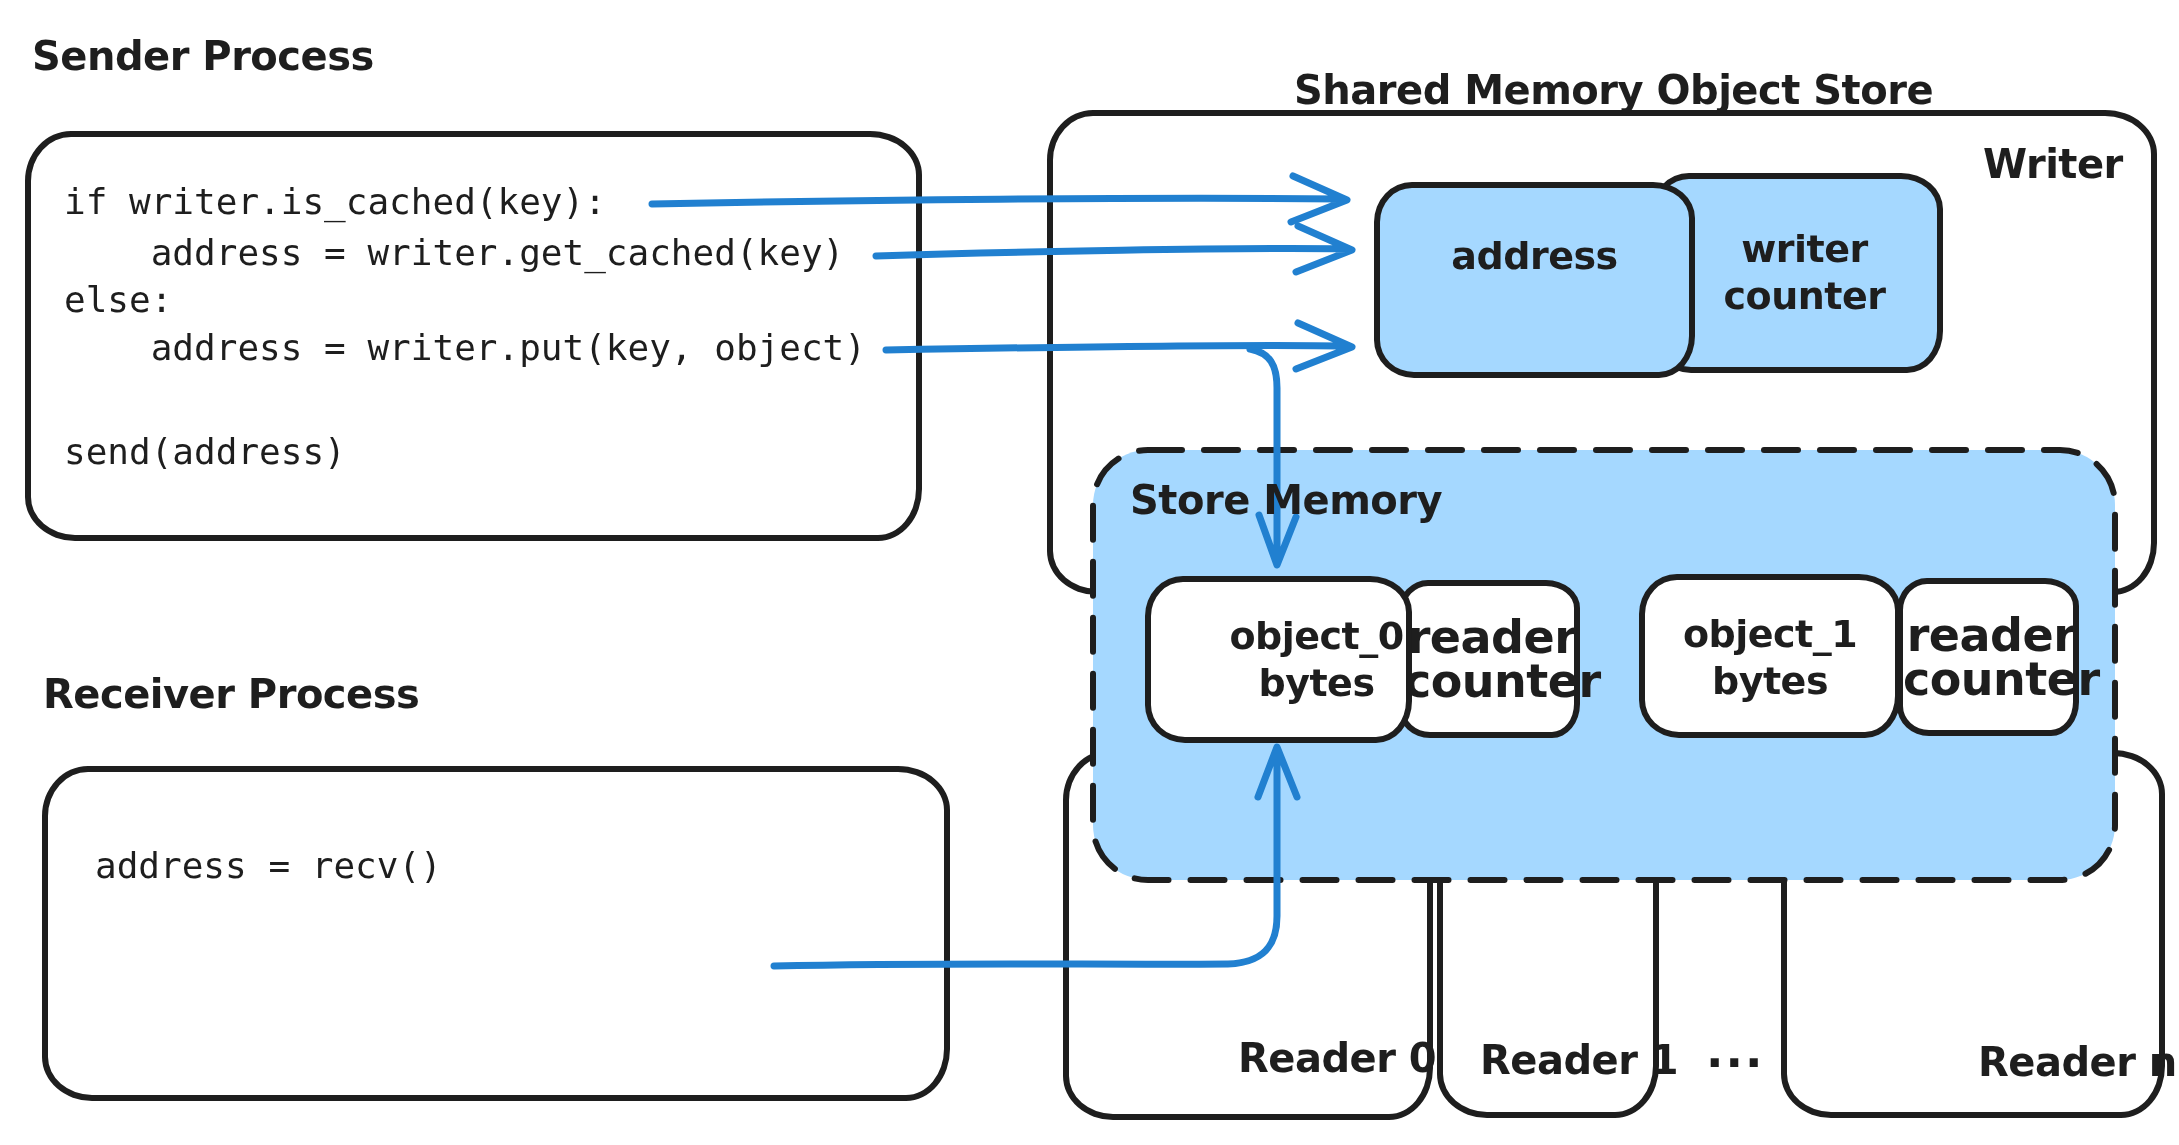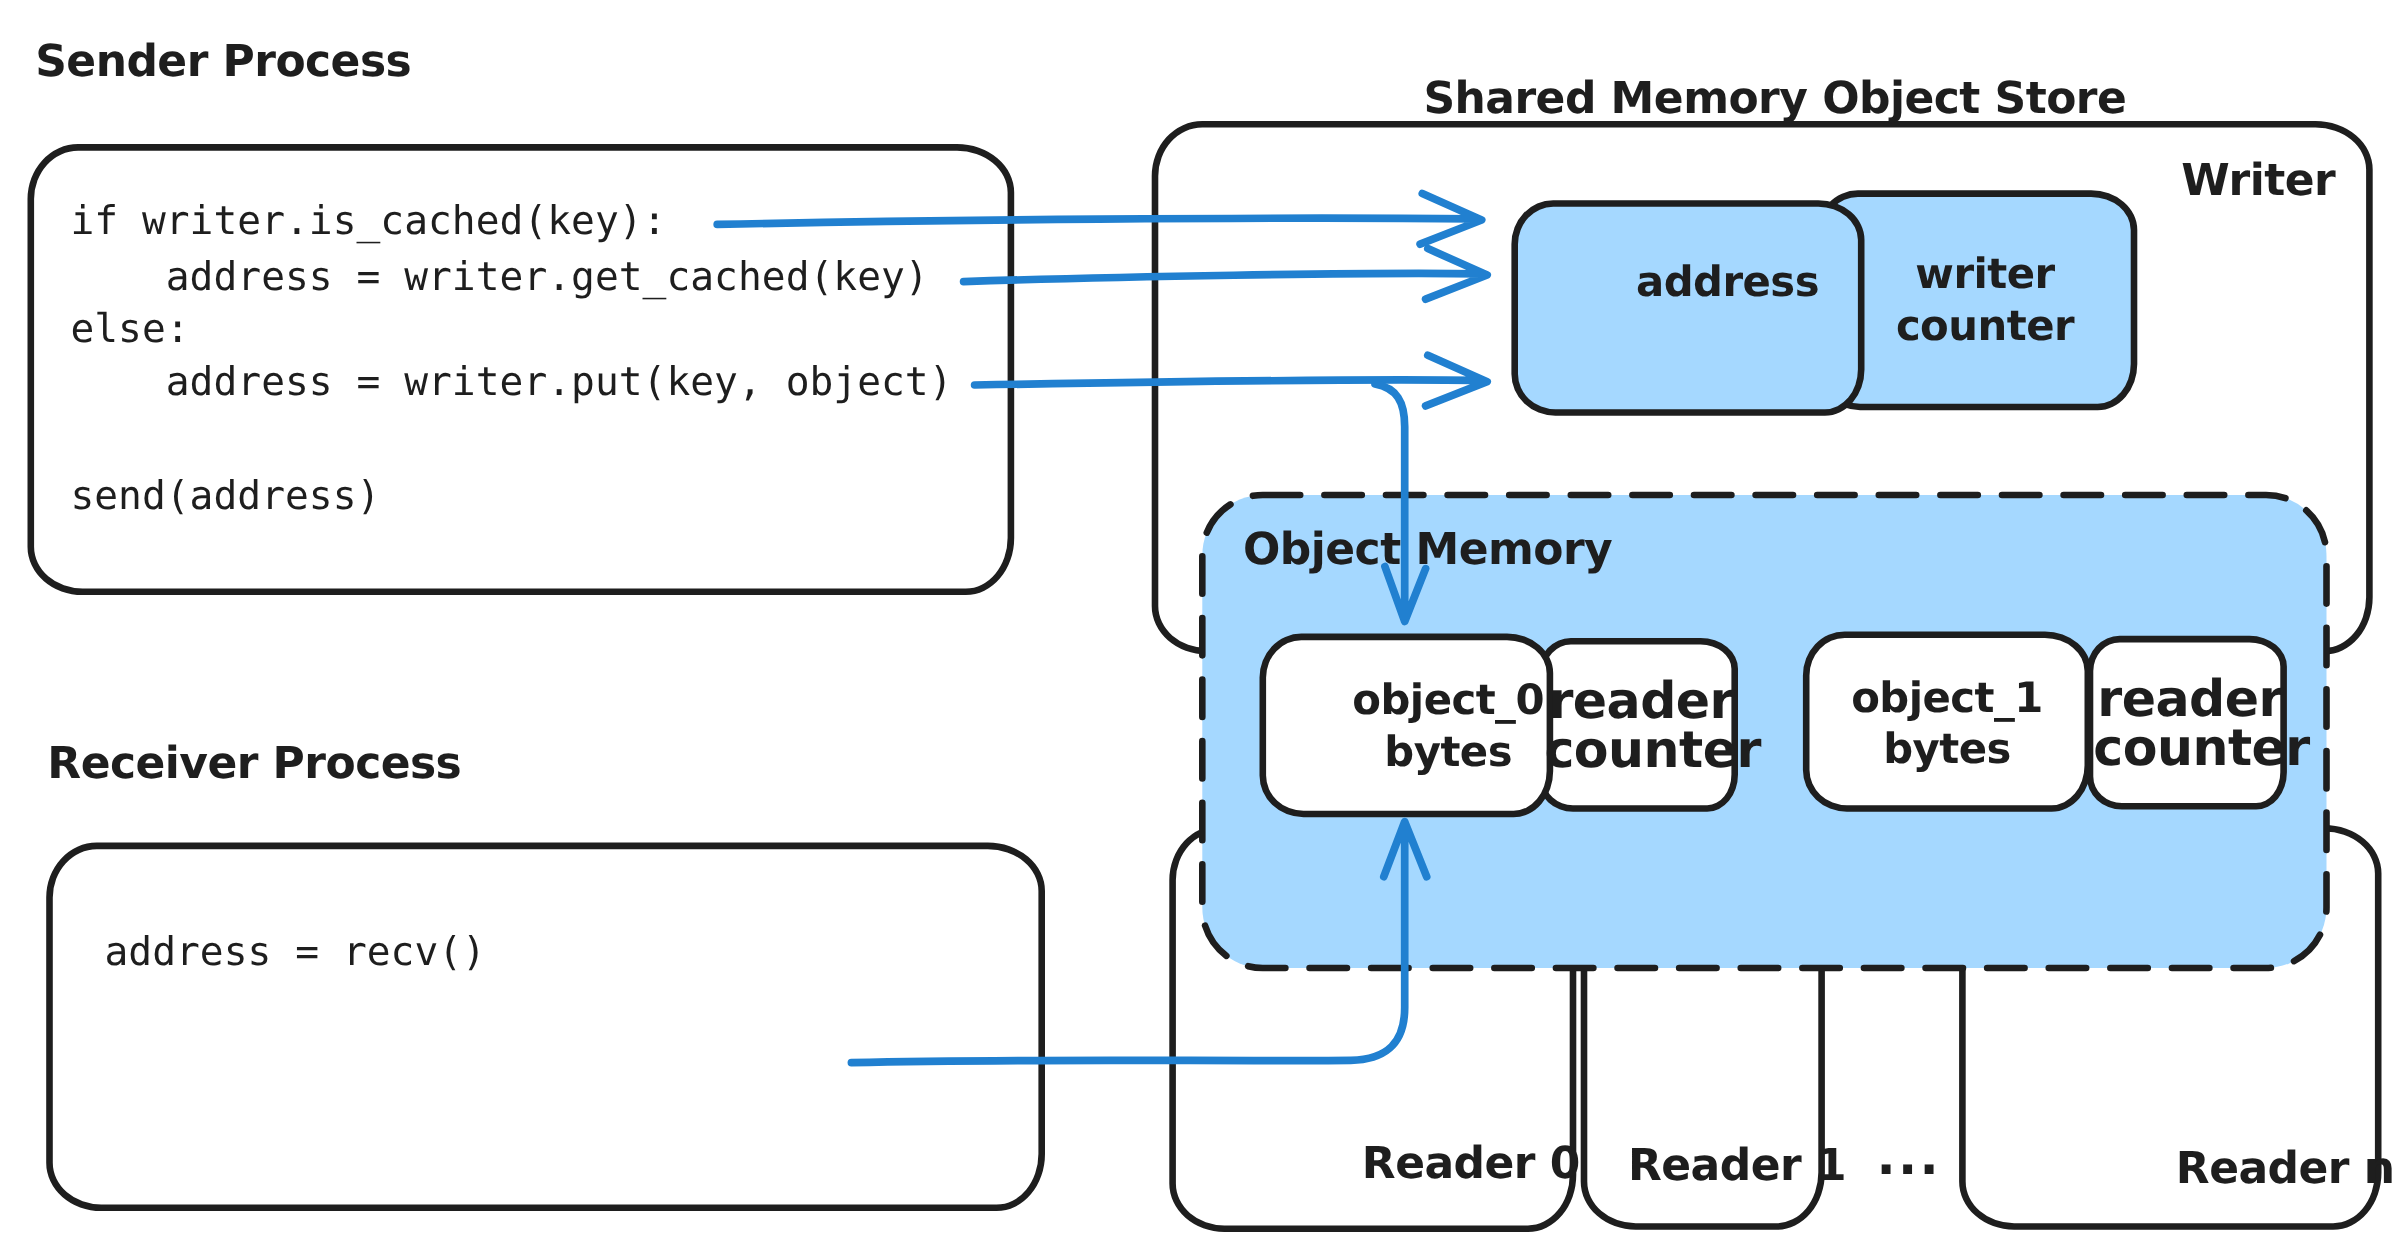--- a/index.html
+++ b/index.html
@@ -65,23 +65,23 @@
   <div class="code" style="left:64px;top:431px;">send(address)</div>
 
   <div class="label hand" style="left:43px;top:672px;">Receiver Process</div>
 
   <div class="code" style="left:95px;top:845px;">address = recv()</div>
 
   <div class="label hand" style="left:1294px;top:20px;margin-top:48px;">Shared Memory Object Store</div>
 
   <div class="label hand" style="left:1983px;top:142px;">Writer</div>
 
-  <div class="label hand" style="left:1130px;top:478px;font-size:40px;">Object Memory</div>
+  <div class="label hand" style="left:1130px;top:478px;font-size:40px;">Store Memory</div>
 
-  <div class="cell-text cell-38" style="left:1374px;top:233px;width:321px;margin-left:36px;">
+  <div class="cell-text cell-38" style="left:1374px;top:233px;width:321px;">
     <div>address</div>
   </div>
 
   <div class="cell-text cell-38" style="left:1663px;top:226px;width:283px;">
     <div>writer</div>
     <div>counter</div>
   </div>
 
   <div class="cell-text cell-38" style="left:1145px;top:613px;width:267px;padding-left:38px;">
     <div>object_0</div>

